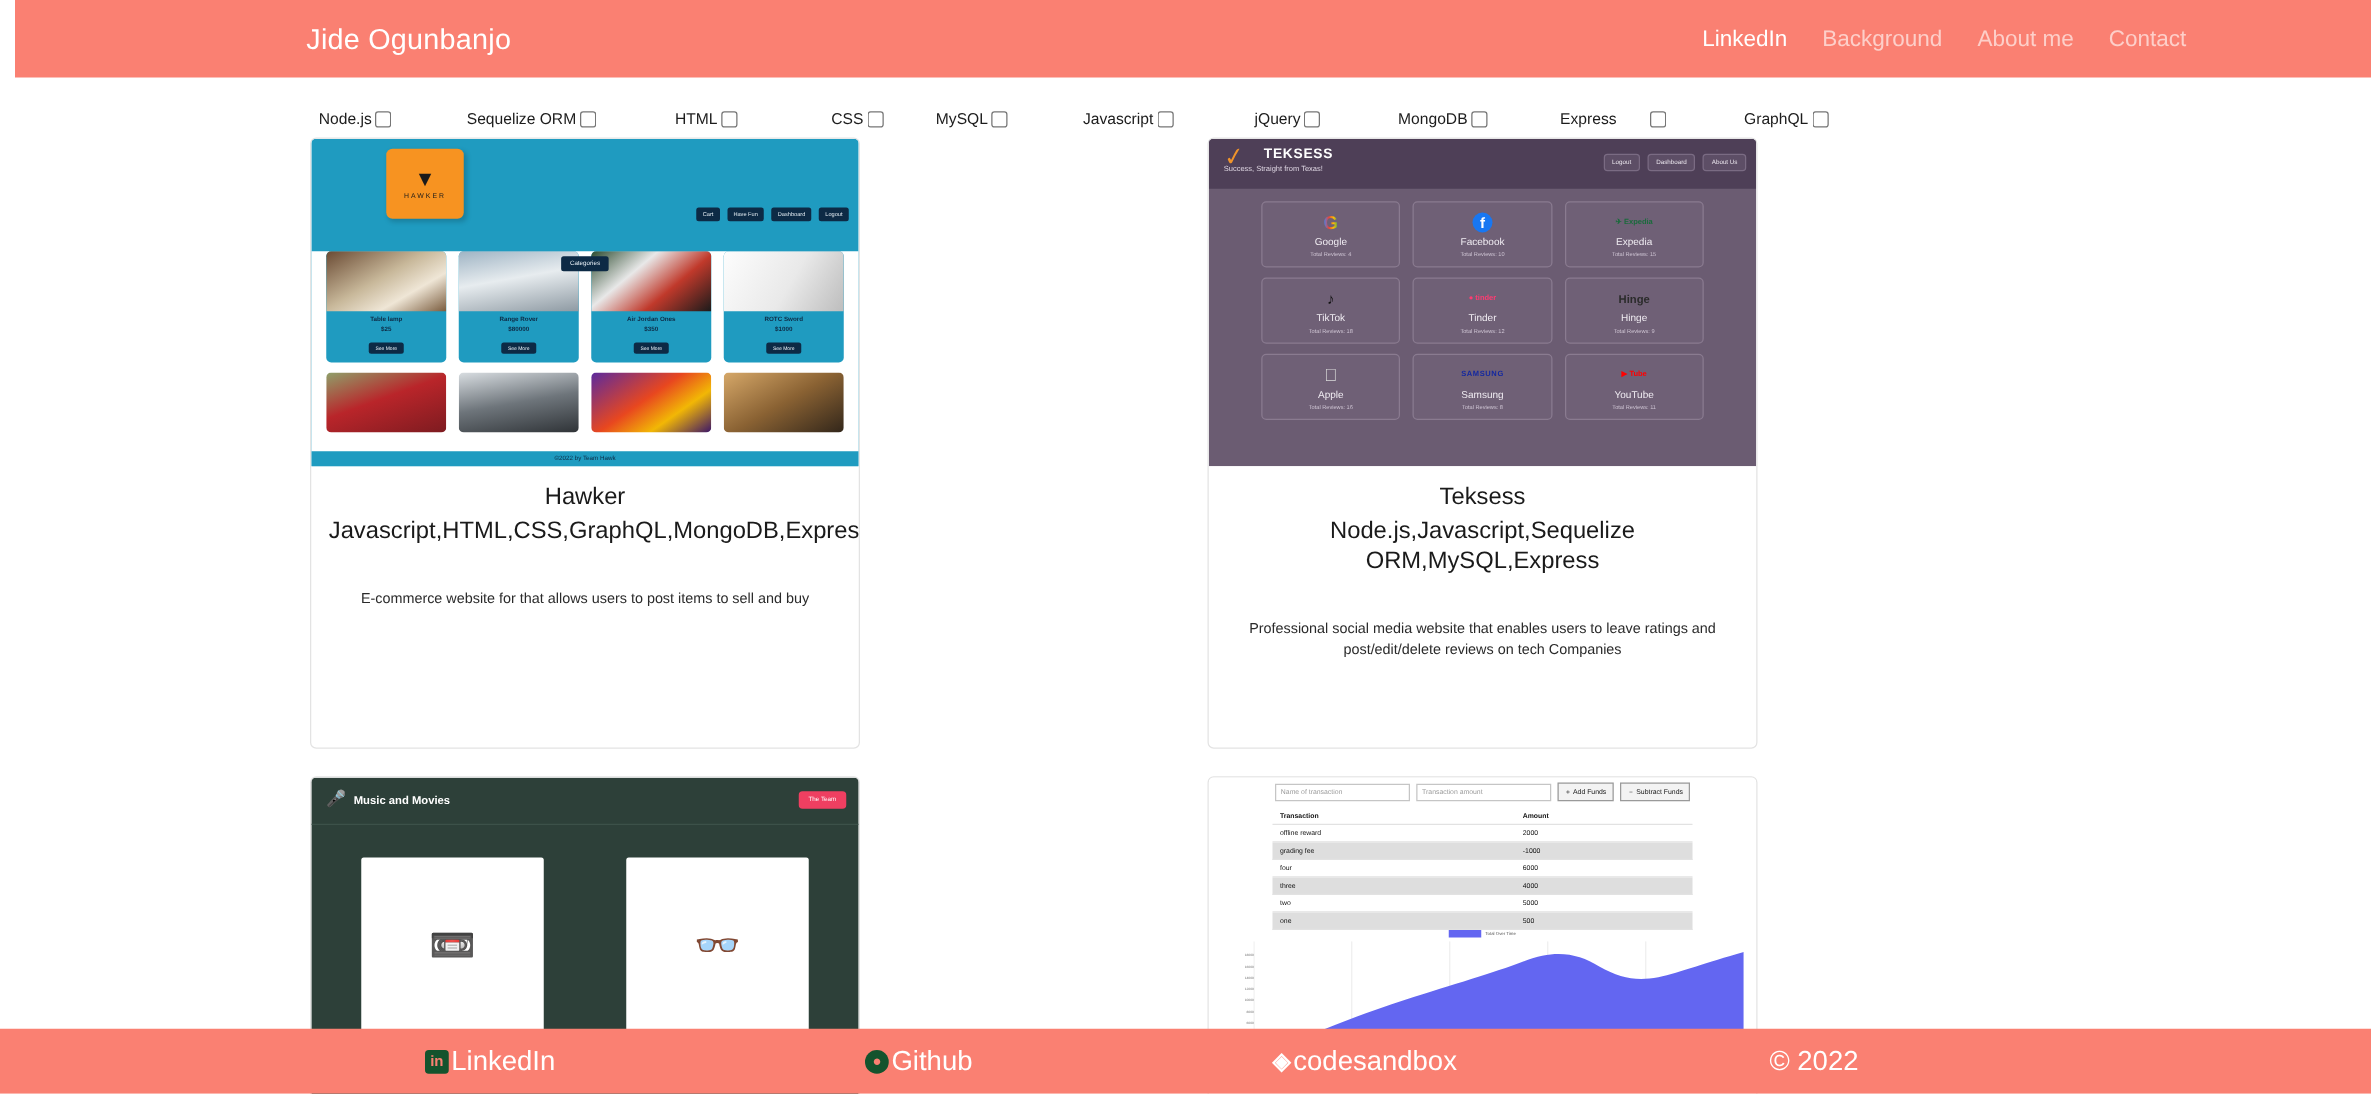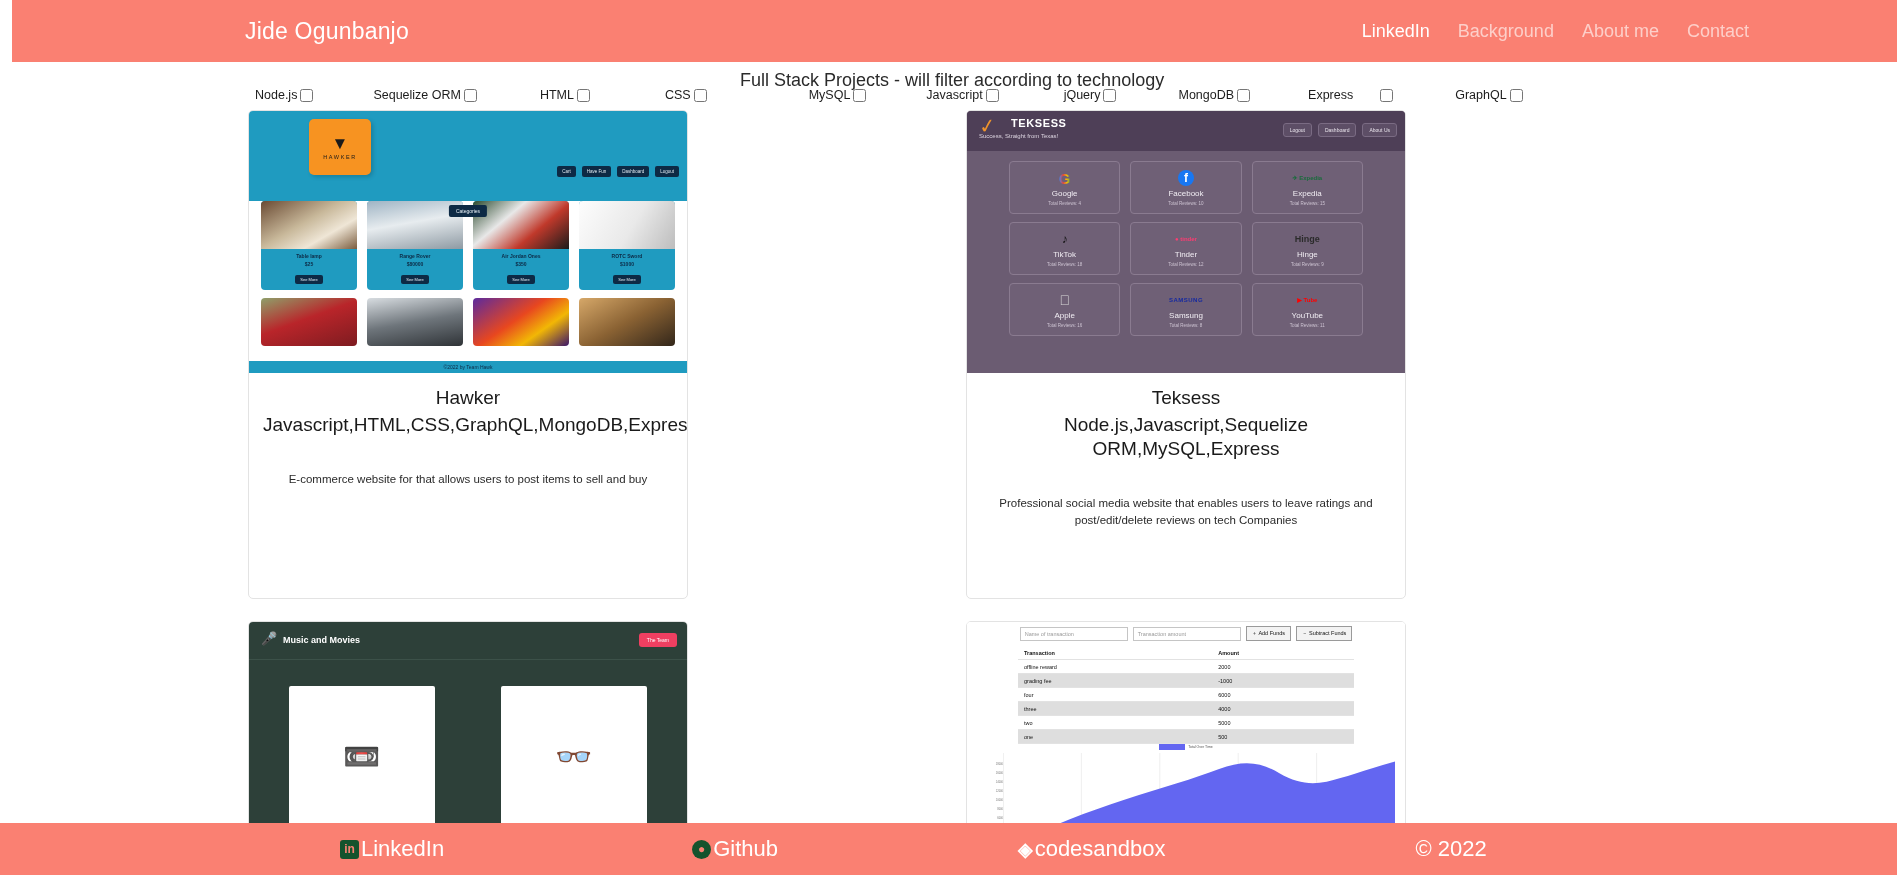--- a/index.html
+++ b/index.html
@@ -63,21 +63,21 @@
     cursor: pointer;
   }
   .cb-item input[type=checkbox] {
     width: 13px; height: 13px; margin:0;
     cursor: pointer;
   }
   .cb-0 { margin-left: 255px; }
   .cb-1 { margin-left: 60px; }
   .cb-2 { margin-left: 63px; }
   .cb-3 { margin-left: 75px; }
-  .cb-4 { margin-left: 102px; }
+  .cb-4 { margin-left: 42px; }
   .cb-5 { margin-left: 60px; }
   .cb-6 { margin-left: 65px; }
   .cb-7 { margin-left: 62px; }
   .cb-8 { margin-left: 58px; gap: 27px; }
   .cb-9 { margin-left: 62px; }
 
   
   .grid {
     position: absolute;
     top: 110px; left: 248px;
@@ -248,21 +248,20 @@
   <div class="brand">Jide Ogunbanjo</div>
   <nav class="nav-links">
     <a class="nav-link active">LinkedIn</a>
     <a class="nav-link">Background</a>
     <a class="nav-link">About me</a>
     <a class="nav-link">Contact</a>
   </nav>
 </div>
 
 <div class="filter-bar">
-  <div class="filter-title">Full Stack Projects - will filter according to technology</div>
   <div class="checkboxes">
     <label class="cb-item cb-0">
       <span>Node.js</span>
       <input type="checkbox" style="">
     </label>
     <label class="cb-item cb-1">
       <span>Sequelize ORM</span>
       <input type="checkbox" style="">
     </label>
     <label class="cb-item cb-2">

